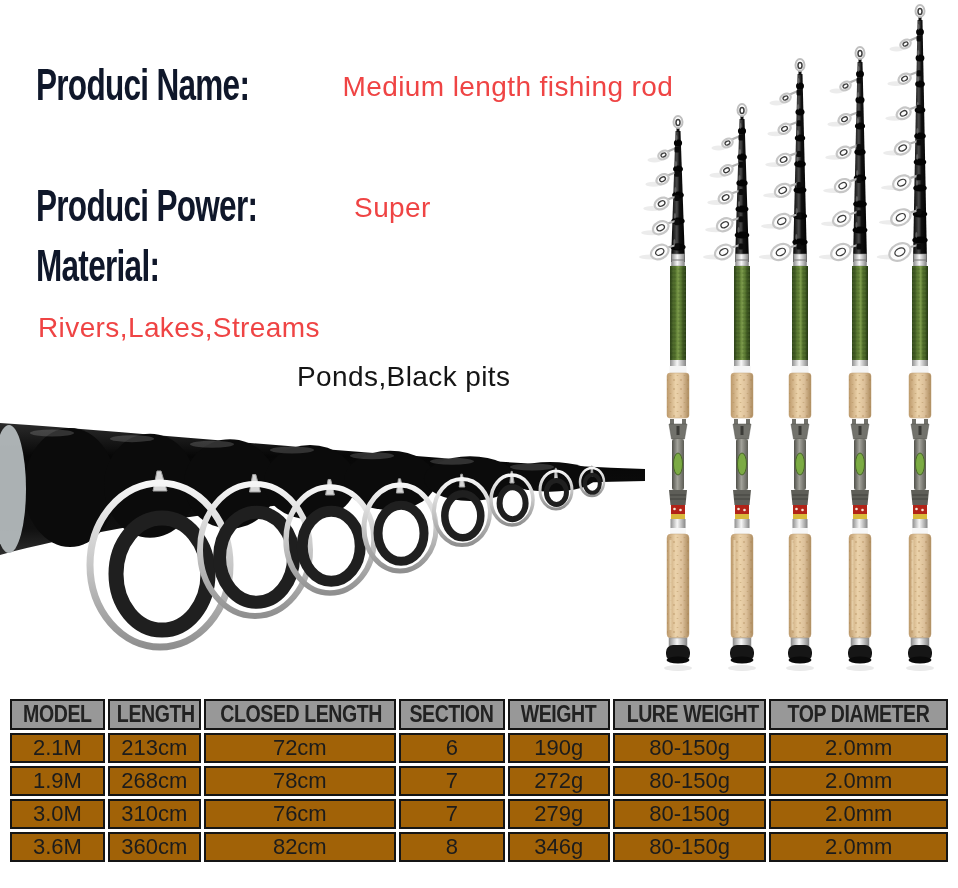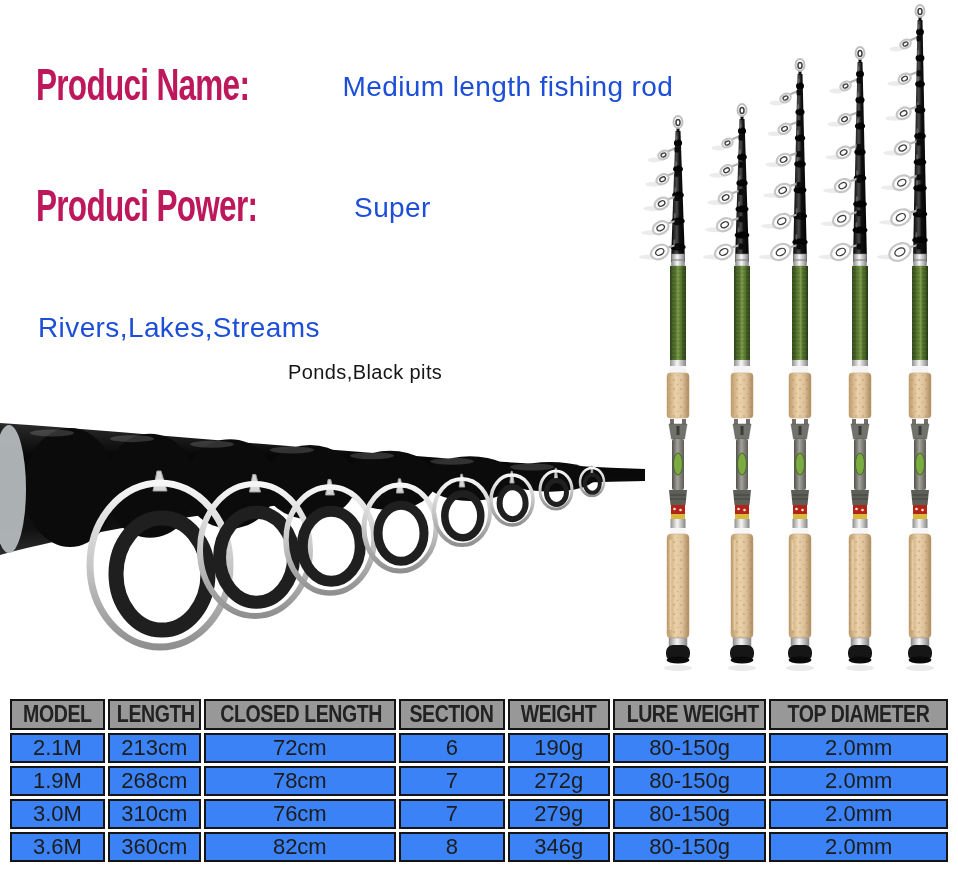--- a/index.html
+++ b/index.html
@@ -4,59 +4,60 @@
 <style>
   html,body{margin:0;padding:0}
   body{
     width:958px;height:888px;position:relative;overflow:hidden;
     background:#ffffff;font-family:"Liberation Sans",sans-serif;
   }
   .canvas{position:absolute;inset:0;background:#fff}
 
   
   .spec-row{position:absolute;left:36px;display:flex;align-items:flex-end;height:45px}
-  .spec-label{flex:0 0 255px;font-size:45px;font-weight:800;line-height:.92;color:#be185d;white-space:nowrap}
+  .spec-label{flex:0 0 255px;font-size:45px;font-weight:800;line-height:.92;color:#0f172a;white-space:nowrap}
   .spec-label .cond{display:inline-block;transform:scaleX(.70);transform-origin:0 100%;letter-spacing:-1px}
-  .spec-value{font-size:28px;color:#1d4ed8;margin:0 0 2px 2px;white-space:nowrap;letter-spacing:.4px}
-  .spec-extra{position:absolute;left:288px;top:361px;font-size:20px;color:#151515;letter-spacing:.4px}
+  .spec-value{font-size:28px;color:#ef4444;margin:0 0 2px 2px;white-space:nowrap;letter-spacing:.4px}
+  .spec-extra{position:absolute;left:297px;top:361px;font-size:28px;color:#151515;letter-spacing:.4px}
 
   
   .closeup{position:absolute;left:0;top:415px;width:665px;height:285px}
   .rods{position:absolute;left:630px;top:0;width:328px;height:678px}
 
   
   .spec-table{
     position:absolute;left:7px;top:696px;width:944px;
     border-collapse:separate;border-spacing:3px;table-layout:fixed;background:#fff;
   }
   .spec-table th,.spec-table td{
     border:2px solid #151515;text-align:center;vertical-align:middle;
     padding:0;height:24px;overflow:hidden;white-space:nowrap;margin-left:47px;
   }
   .spec-table th{background:#989898;color:#222;font-size:23px;font-weight:700}
   .spec-table th .hc{display:inline-block;transform:scaleX(.85);transform-origin:center;letter-spacing:-.5px;white-space:nowrap}
-  .spec-table td{background:#3b82f6;color:#1c1c1c;font-size:22px}
+  .spec-table td{background:#a16207;color:#1c1c1c;font-size:22px}
 </style>
 </head>
 <body>
 
 <div class="canvas">
 
   <section>
     <div class="spec-row" style="top:60px">
       <span class="spec-label"><span class="cond">Produci Name:</span></span>
       <span class="spec-value">Medium length fishing rod</span>
     </div>
     <div class="spec-row" style="top:121px">
     </div>
     <div class="spec-row" style="top:181px">
       <span class="spec-label"><span class="cond">Produci Power:</span></span>
       <span class="spec-value">Super</span>
     </div>
     <div class="spec-row" style="top:241px">
+      <span class="spec-label"><span class="cond">Material:</span></span>
     </div>
     <div class="spec-row" style="top:301px">
       <span class="spec-value">Rivers,Lakes,Streams</span>
     </div>
     <div class="spec-extra">Ponds,Black pits</div>
   </section>
 
   <svg class="closeup" id="closeup-svg" viewBox="0 0 665 285">
     <defs>
       <linearGradient id="gRodBody" x1="0" y1="0" x2="0" y2="1">

